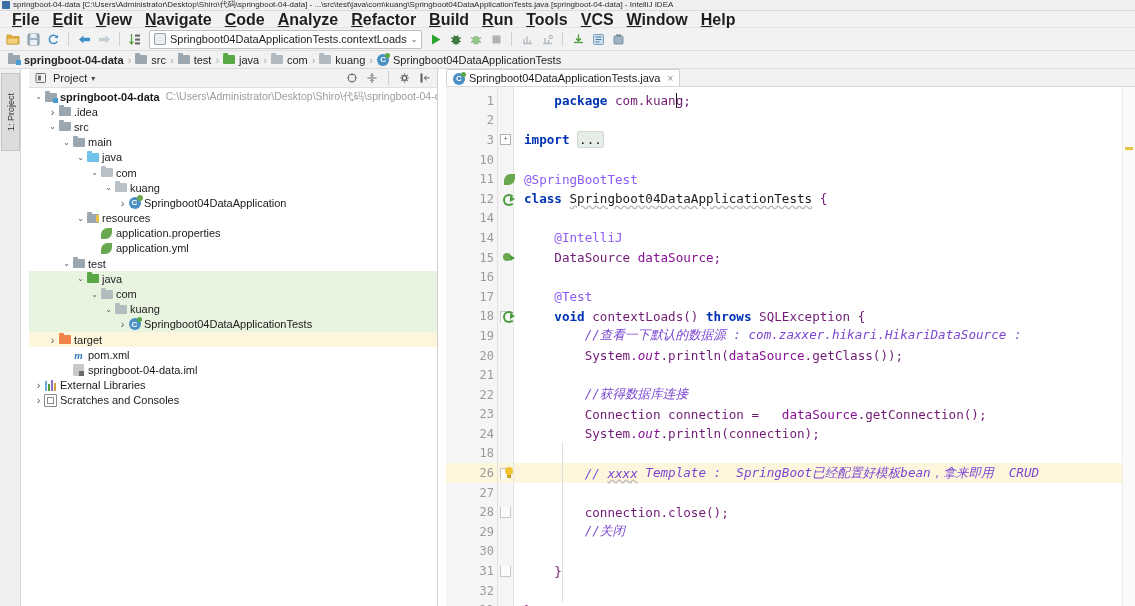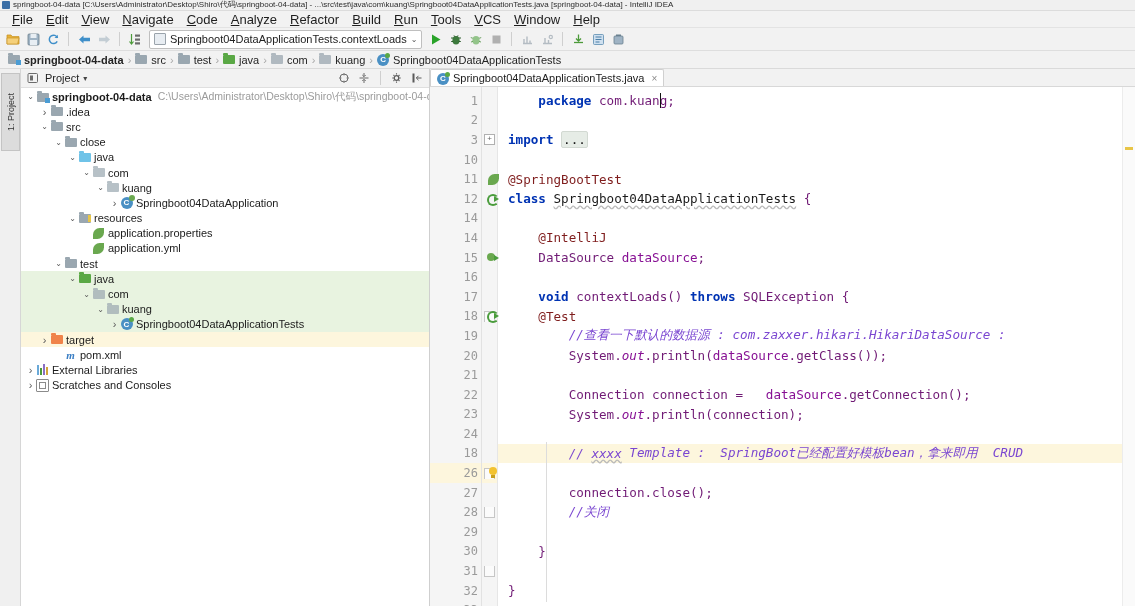--- a/index.html
+++ b/index.html
@@ -20,21 +20,21 @@
   }
   .tb-ico{width:8px;height:8px;background:#3b6ea5;border-radius:1px;flex:0 0 auto;margin-right:3px;}
   .tb-text{font-size:8px;color:#2b2b2b;line-height:9px;transform:translateY(-1px);}
 
   
   .menubar{
     height:16px;background:#f2f2f2;border-bottom:1px solid #e3e3e3;
     display:flex;align-items:center;padding-left:6px;gap:1px;
   }
   .menu-item{
-    font-size:13px;color:#1e1e1e;padding:0 6px;line-height:15px;cursor:default;white-space:nowrap;
+    font-size:16px;color:#1e1e1e;padding:0 6px;line-height:15px;cursor:default;white-space:nowrap;font-weight:bold;
   }
   .menu-item u{text-decoration:underline;}
 
   
   .toolbar{
     height:22px;background:#f2f2f2;border-bottom:1px solid #dedede;
     display:flex;align-items:center;padding-left:4px;gap:2px;
   }
   .tbtn{width:18px;height:18px;display:flex;align-items:center;justify-content:center;cursor:default;border-radius:2px;}
   .tsep{width:1px;height:14px;background:#cfcfcf;margin:0 4px;}
@@ -50,21 +50,21 @@
   
   .crumbs{
     height:17px;background:#f2f2f2;border-bottom:1px solid #dadada;
     display:flex;align-items:center;padding-left:8px;
   }
   .crumb{display:flex;align-items:center;gap:4px;padding-right:3px;font-size:11px;color:#242424;white-space:nowrap;}
   .crumb.bold{font-weight:bold;}
   .crumb-sep{color:#a8a8a8;font-size:11px;padding:0 4px 0 1px;}
 
   
-  .main{flex:1;display:flex;min-height:0;}
+  .main{flex:1;display:flex;min-height:0;gap:8px;}
 
   .leftrail{
     width:20px;background:#f0f0f0;border-right:1px solid #d6d6d6;
     position:relative;flex:0 0 auto;
   }
   .rail-tab{
     position:absolute;top:4px;left:1px;width:17px;height:76px;
     background:#dcdcdc;border:1px solid #c4c4c4;
     display:flex;align-items:center;justify-content:center;
   }
@@ -147,21 +147,21 @@
   .fbox{width:9px;height:9px;border:1px solid #b0b0b0;background:#fff;font-size:8px;line-height:7px;text-align:center;color:#666;}
   .fpipe{width:9px;height:10px;border:1px solid #c6c6c6;border-top:none;background:#fbfbfb;}
   .fpipe.top{border-top:1px solid #c6c6c6;border-bottom:none;}
   .code{
     flex:1;min-width:0;padding-top:4px;position:relative;overflow:hidden;
     font-family:"DejaVu Sans Mono", monospace;font-size:12.6px;
   }
   .cline{height:19.6px;display:flex;align-items:center;white-space:pre;padding-left:10px;}
   .cline.hl{background:#fdf6dd;}
   .kw{color:#0033b3;font-weight:bold;}
-  .ann{color:#7f1d1d;}
+  .ann{color:#8b5cf6;}
   .cm{color:#7a46d1;font-style:italic;}
   .fld{color:#871094;}
   .sfld{color:#871094;font-style:italic;}
   .pl{color:#701a75;}
   .und{text-decoration:underline;text-decoration-style:wavy;text-decoration-color:#b9b9b9;}
   .ellip{background:#e6ece6;border:1px solid #d2d9d2;border-radius:2px;padding:0 1px;color:#1b1b1b;}
   .caret-bar{position:absolute;width:1px;height:15px;background:#111;}
   .indentguide{position:absolute;width:1px;background:#dcdcdc;}
   .rightstripe{width:12px;flex:0 0 auto;background:#fafafa;border-left:1px solid #ececec;}
   .warnmark{position:absolute;right:2px;width:8px;height:3px;background:#e8c547;}
@@ -426,21 +426,21 @@
             <span class="ico">
               <span class="f grey"></span>
             </span>
             <span class="lbl">src</span>
           </div>
           <div class="row" style="padding-left: 32px;">
             <span class="arrow">⌄</span>
             <span class="ico">
               <span class="f grey"></span>
             </span>
-            <span class="lbl">close</span>
+            <span class="lbl">main</span>
           </div>
           <div class="row" style="padding-left: 46px;">
             <span class="arrow">⌄</span>
             <span class="ico">
               <span class="f blue"></span>
             </span>
             <span class="lbl">java</span>
           </div>
           <div class="row" style="padding-left: 60px;">
             <span class="arrow">⌄</span>
@@ -525,20 +525,27 @@
               <span class="f orange"></span>
             </span>
             <span class="lbl">target</span>
           </div>
           <div class="row" style="padding-left: 32px;">
             <span class="arrow"></span>
             <span class="ico">
               <span class="mico">m</span>
             </span>
             <span class="lbl">pom.xml</span>
+          </div>
+          <div class="row" style="padding-left: 32px;">
+            <span class="arrow"></span>
+            <span class="ico">
+              <span class="iml"></span>
+            </span>
+            <span class="lbl">springboot-04-data.iml</span>
           </div>
           <div class="row" style="padding-left: 4px;">
             <span class="arrow" style="font-size: 11px;">›</span>
             <span class="ico">
               <span class="libs">
                 <i style="height:10px"></i>
                 <i style="height:7px;background:#4c9a3a"></i>
                 <i style="height:11px;background:#8a6fc4"></i>
                 <i style="height:8px;background:#d4a43a"></i>
               </span>
@@ -709,25 +716,26 @@
         <div class="cline"><span class="pl">    </span><span class="kw">package</span><span class="pl"> com.kuang;</span></div>
             <div class="cline">&nbsp;</div>
             <div class="cline"><span class="kw">import</span><span class="pl"> </span><span class="ellip">...</span></div>
             <div class="cline">&nbsp;</div>
             <div class="cline"><span class="ann">@SpringBootTest</span></div>
             <div class="cline"><span class="kw">class</span><span class="pl"> </span><span class="und">Springboot04DataApplicationTests</span><span class="pl"> {</span></div>
             <div class="cline">&nbsp;</div>
             <div class="cline"><span class="ann">    @IntelliJ</span></div>
             <div class="cline"><span class="pl">    DataSource </span><span class="fld">dataSource</span><span class="pl">;</span></div>
             <div class="cline">&nbsp;</div>
+            <div class="cline"><span class="ann">    @Test</span></div>
             <div class="cline"><span class="pl">    </span><span class="kw">void</span><span class="pl"> contextLoads() </span><span class="kw">throws</span><span class="pl"> SQLException {</span></div>
-            <div class="cline"><span class="ann">    @Test</span></div>
             <div class="cline"><span class="cm">        //查看一下默认的数据源 : com.zaxxer.hikari.HikariDataSource :</span></div>
             <div class="cline"><span class="pl">        System.</span><span class="sfld">out</span><span class="pl">.println(</span><span class="fld">dataSource</span><span class="pl">.getClass());</span></div>
             <div class="cline">&nbsp;</div>
+            <div class="cline"><span class="cm">        //获得数据库连接</span></div>
             <div class="cline"><span class="pl">        Connection connection =   </span><span class="fld">dataSource</span><span class="pl">.getConnection();</span></div>
             <div class="cline"><span class="pl">        System.</span><span class="sfld">out</span><span class="pl">.println(connection);</span></div>
             <div class="cline">&nbsp;</div>
             <div class="cline hl"><span class="cm">        // </span><span class="cm und">xxxx</span><span class="cm"> Template :  SpringBoot已经配置好模板bean，拿来即用  CRUD</span></div>
             <div class="cline">&nbsp;</div>
             <div class="cline"><span class="pl">        connection.close();</span></div>
             <div class="cline"><span class="cm">        //关闭</span></div>
             <div class="cline">&nbsp;</div>
             <div class="cline"><span class="pl">    }</span></div>
             <div class="cline">&nbsp;</div>

